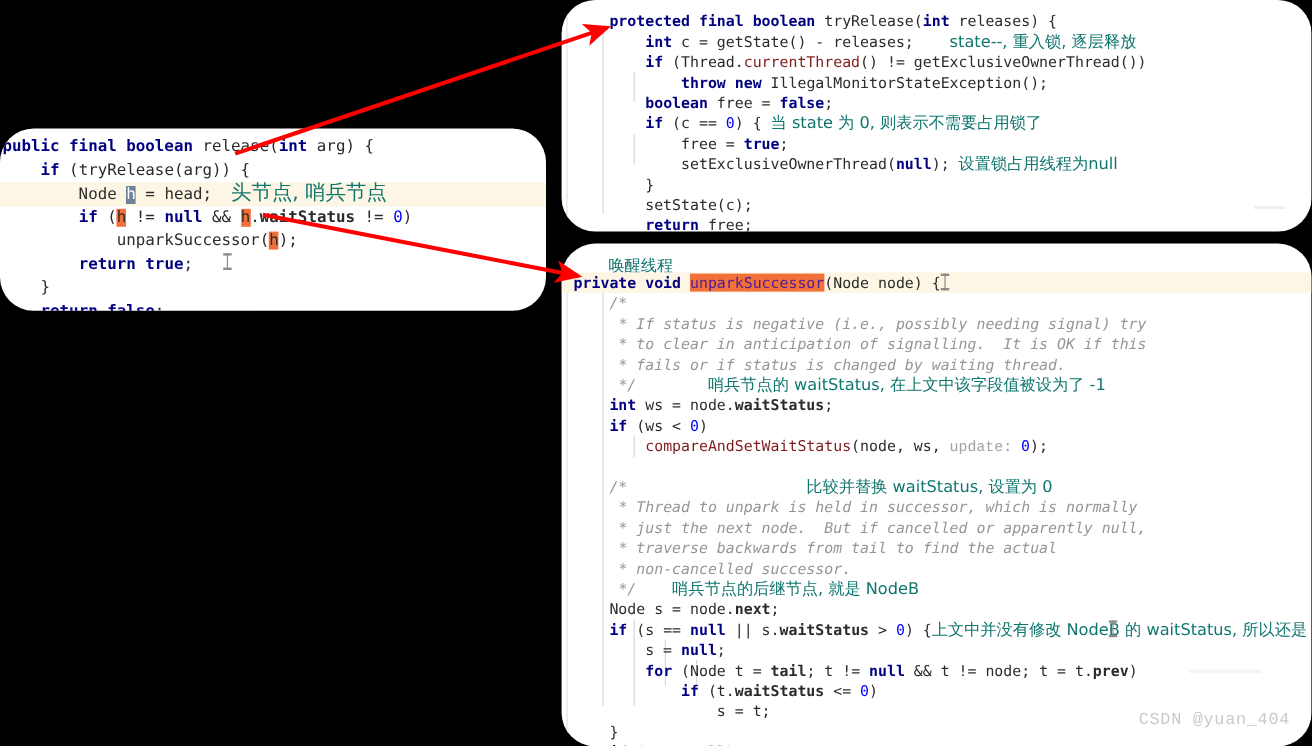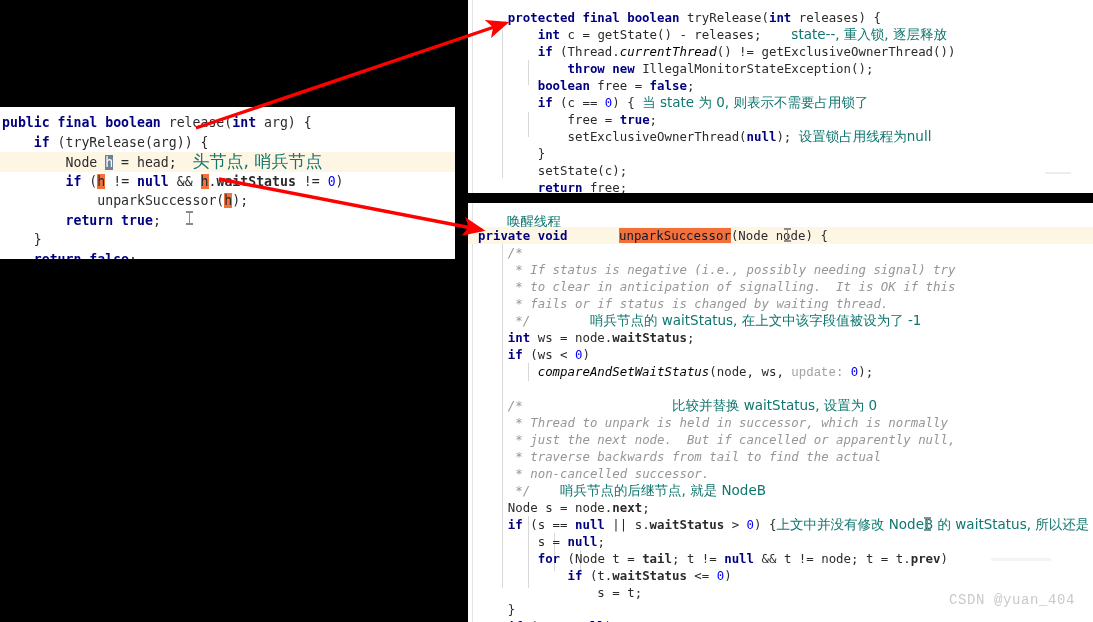--- a/index.html
+++ b/index.html
@@ -2,21 +2,21 @@
 <html><head>
 <meta charset="utf-8">
 <style>
   html,body{margin:0;padding:0;}
   body{
     width:1093px;height:622px;background:#000;overflow:hidden;
     font-family:"DejaVu Sans Mono","Liberation Mono",monospace;
     position:relative;
   }
   .panel{
-    position:absolute;background:#ffffff;overflow:hidden;
+    position:absolute;background:#ffffff;overflow:hidden;border-radius:28px;
   }
   
   #panel-release{ left:0; top:107px; width:455px; height:152px; }
   
   #panel-tryrelease{ left:468px; top:0px; width:625px; height:193px; }
   
   #panel-unpark{ left:468px; top:203px; width:625px; height:419px; }
 
   .code{
     position:relative;
@@ -32,26 +32,26 @@
 
   .ln{ position:relative; height:17px; padding-left:10px; }
   #panel-release .ln{ height:19.5px; padding-left:2px; }
   .ln.hl{ background:#fdf6e4; }
 
   
   .kw{ color:#000080; font-weight:bold; }
   .pl{ color:#2b2b2b; }
   .num{ color:#0000ff; }
   .cm{ color:#969696; font-style:italic; }
-  .it{ color:#000000; font-style:italic; }
+  .it{ color:#7f1d1d; }
   .fld{ color:#2b2b2b; font-weight:bold; }
   .hint{ color:#a1a1a1;font-family:Liberation Mono, monospace; }
   .selblue{ background:#6d8299; color:#ffffff; }
   .selorange{ background:#f2703a; color:#2b2b2b; }
-  .selorange2{ background:#f2703a; color:#0f172a;margin-left:44px; }
+  .selorange2{ background:#f2703a; color:#4c1d95; }
 
   .zh{
     font-family:"DejaVu Sans","Liberation Sans",sans-serif;
     color:#0f766e; font-style:normal; font-weight:normal;
     font-size:13.5px;
   }
   #panel-release .zh{ font-size:17px; }
 
   
   .guide{ position:absolute; width:1px; background:#d8d8d8; }

